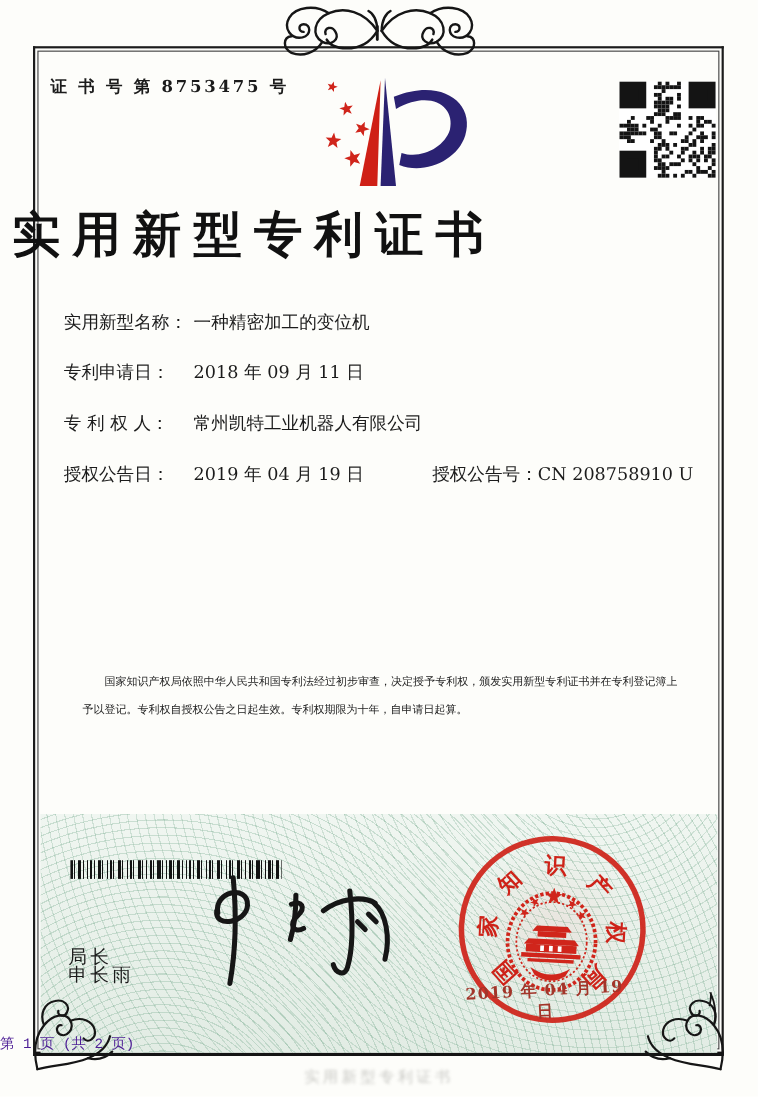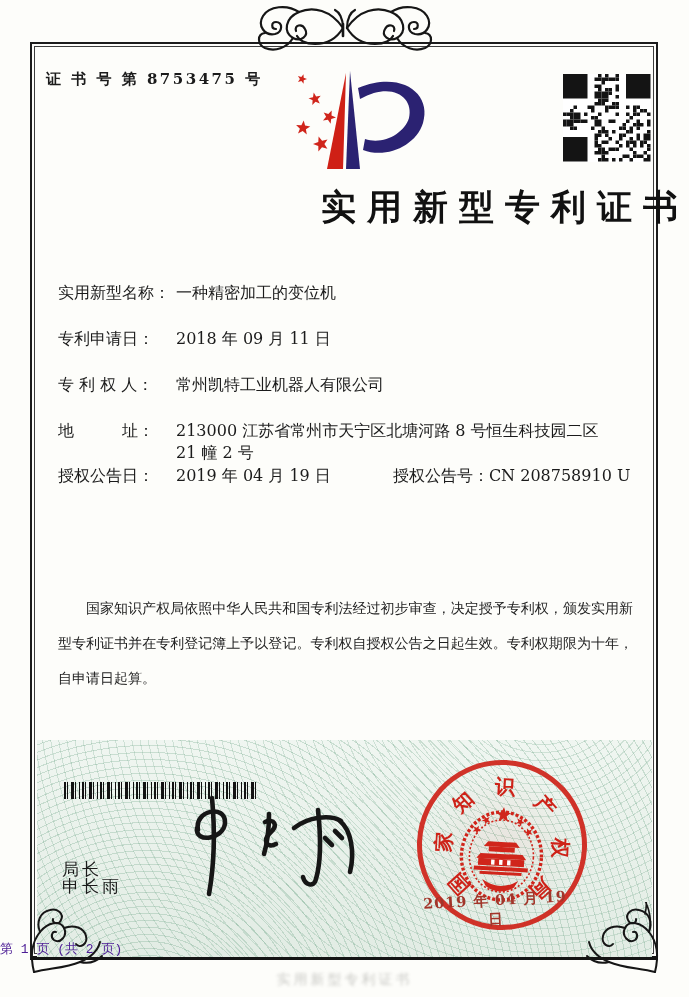--- a/index.html
+++ b/index.html
@@ -24,33 +24,33 @@
   }
   .ornament-top{position:absolute;left:239px;top:2px;width:212px;height:54px;}
   .corner{position:absolute;width:80px;height:72px;}
   .corner-bl{left:26px;top:902px;}
   .corner-br{left:583px;top:902px;transform:scaleX(-1);}
   .cert-no{position:absolute;left:46px;top:70px;font-size:15px;font-weight:bold;letter-spacing:2.5px;}
   .logo{position:absolute;left:262px;top:68px;width:175px;height:110px;}
   .qr{position:absolute;left:563px;top:74px;width:88px;height:88px;background:#fff;}
   .qr svg rect{fill:#141414;}
   .title{
-    position:absolute;left:0;right:0;top:184px;text-align:right;
-    font-size:35px;font-weight:bold;letter-spacing:11px;text-indent:11px;color:#111;
+    position:absolute;left:0;right:0;top:184px;text-align:left;
+    font-size:44px;font-weight:bold;letter-spacing:11px;text-indent:11px;color:#111;
   }
   .fields{position:absolute;left:58px;top:282px;width:576px;font-size:16px;font-weight:normal;}
   .frow{display:flex;line-height:22px;margin-bottom:24px;}
   .frow.addr{margin-bottom:1px;}
   .f-label{flex:0 0 118px;white-space:nowrap;}
   .f-value{max-width:442px;}
   .grant-row{display:flex;line-height:22px;}
   .grant-pair2{margin-left:62px;display:flex;}
   .paragraphs{position:absolute;left:58px;top:591px;width:575px;}
   .paragraphs p{
-    margin:0;font-size:14px;line-height:35px;text-indent:2em;text-align:justify;color:#222;
+    margin:17px;font-size:10px;line-height:25px;text-indent:2em;text-align:justify;color:#222;
     font-weight:500;
   }
   .barcode{
     position:absolute;left:64px;top:782px;width:192px;height:17px;
     background-image:repeating-linear-gradient(90deg,
       #121212 0 2px,rgba(0,0,0,0) 2px 3px,
       #121212 3px 4px,rgba(0,0,0,0) 4px 7px,
       #121212 7px 10px,rgba(0,0,0,0) 10px 11px,
       #121212 11px 12px,rgba(0,0,0,0) 12px 15px,
       #121212 15px 16px,rgba(0,0,0,0) 16px 18px);
@@ -329,24 +329,20 @@
       <span class="f-value">一种精密加工的变位机</span>
     </div>
     <div class="frow">
       <span class="f-label">专利申请日：</span>
       <span class="f-value">2018 年 09 月 11 日</span>
     </div>
     <div class="frow">
       <span class="f-label">专 利 权 人：</span>
       <span class="f-value">常州凯特工业机器人有限公司</span>
     </div>
-    <div class="frow addr">
-      <span class="f-label">地　　　址：</span>
-      <span class="f-value">213000 江苏省常州市天宁区北塘河路 8 号恒生科技园二区 21 幢 2 号</span>
-    </div>
     <div class="grant-row">
       <span class="f-label">授权公告日：</span>
       <span>2019 年 04 月 19 日</span>
       <span class="grant-pair2">
         <span class="f-label" style="flex-basis:auto">授权公告号：</span>
         <span>CN 208758910 U</span>
       </span>
     </div>
   </div>
 

